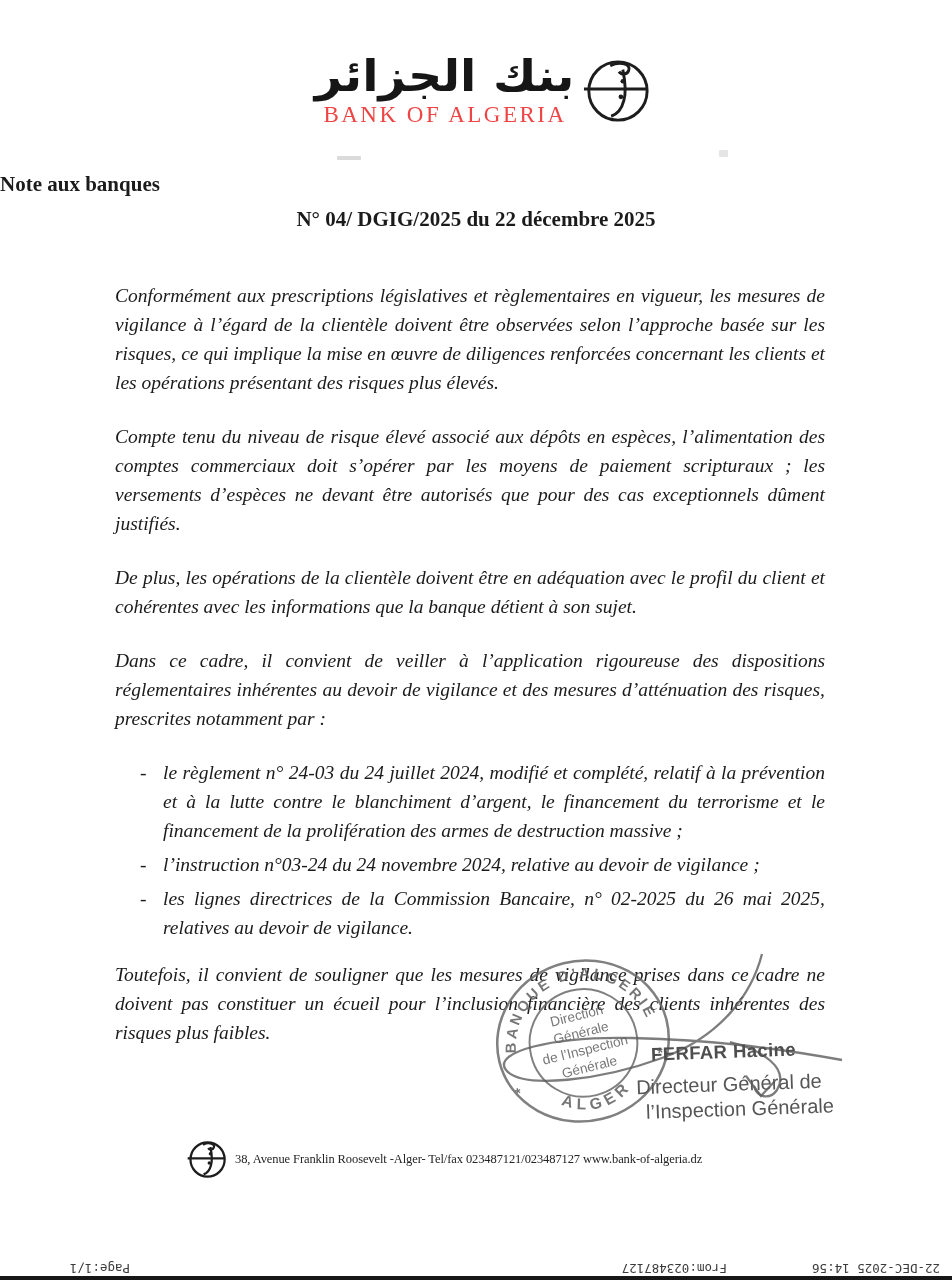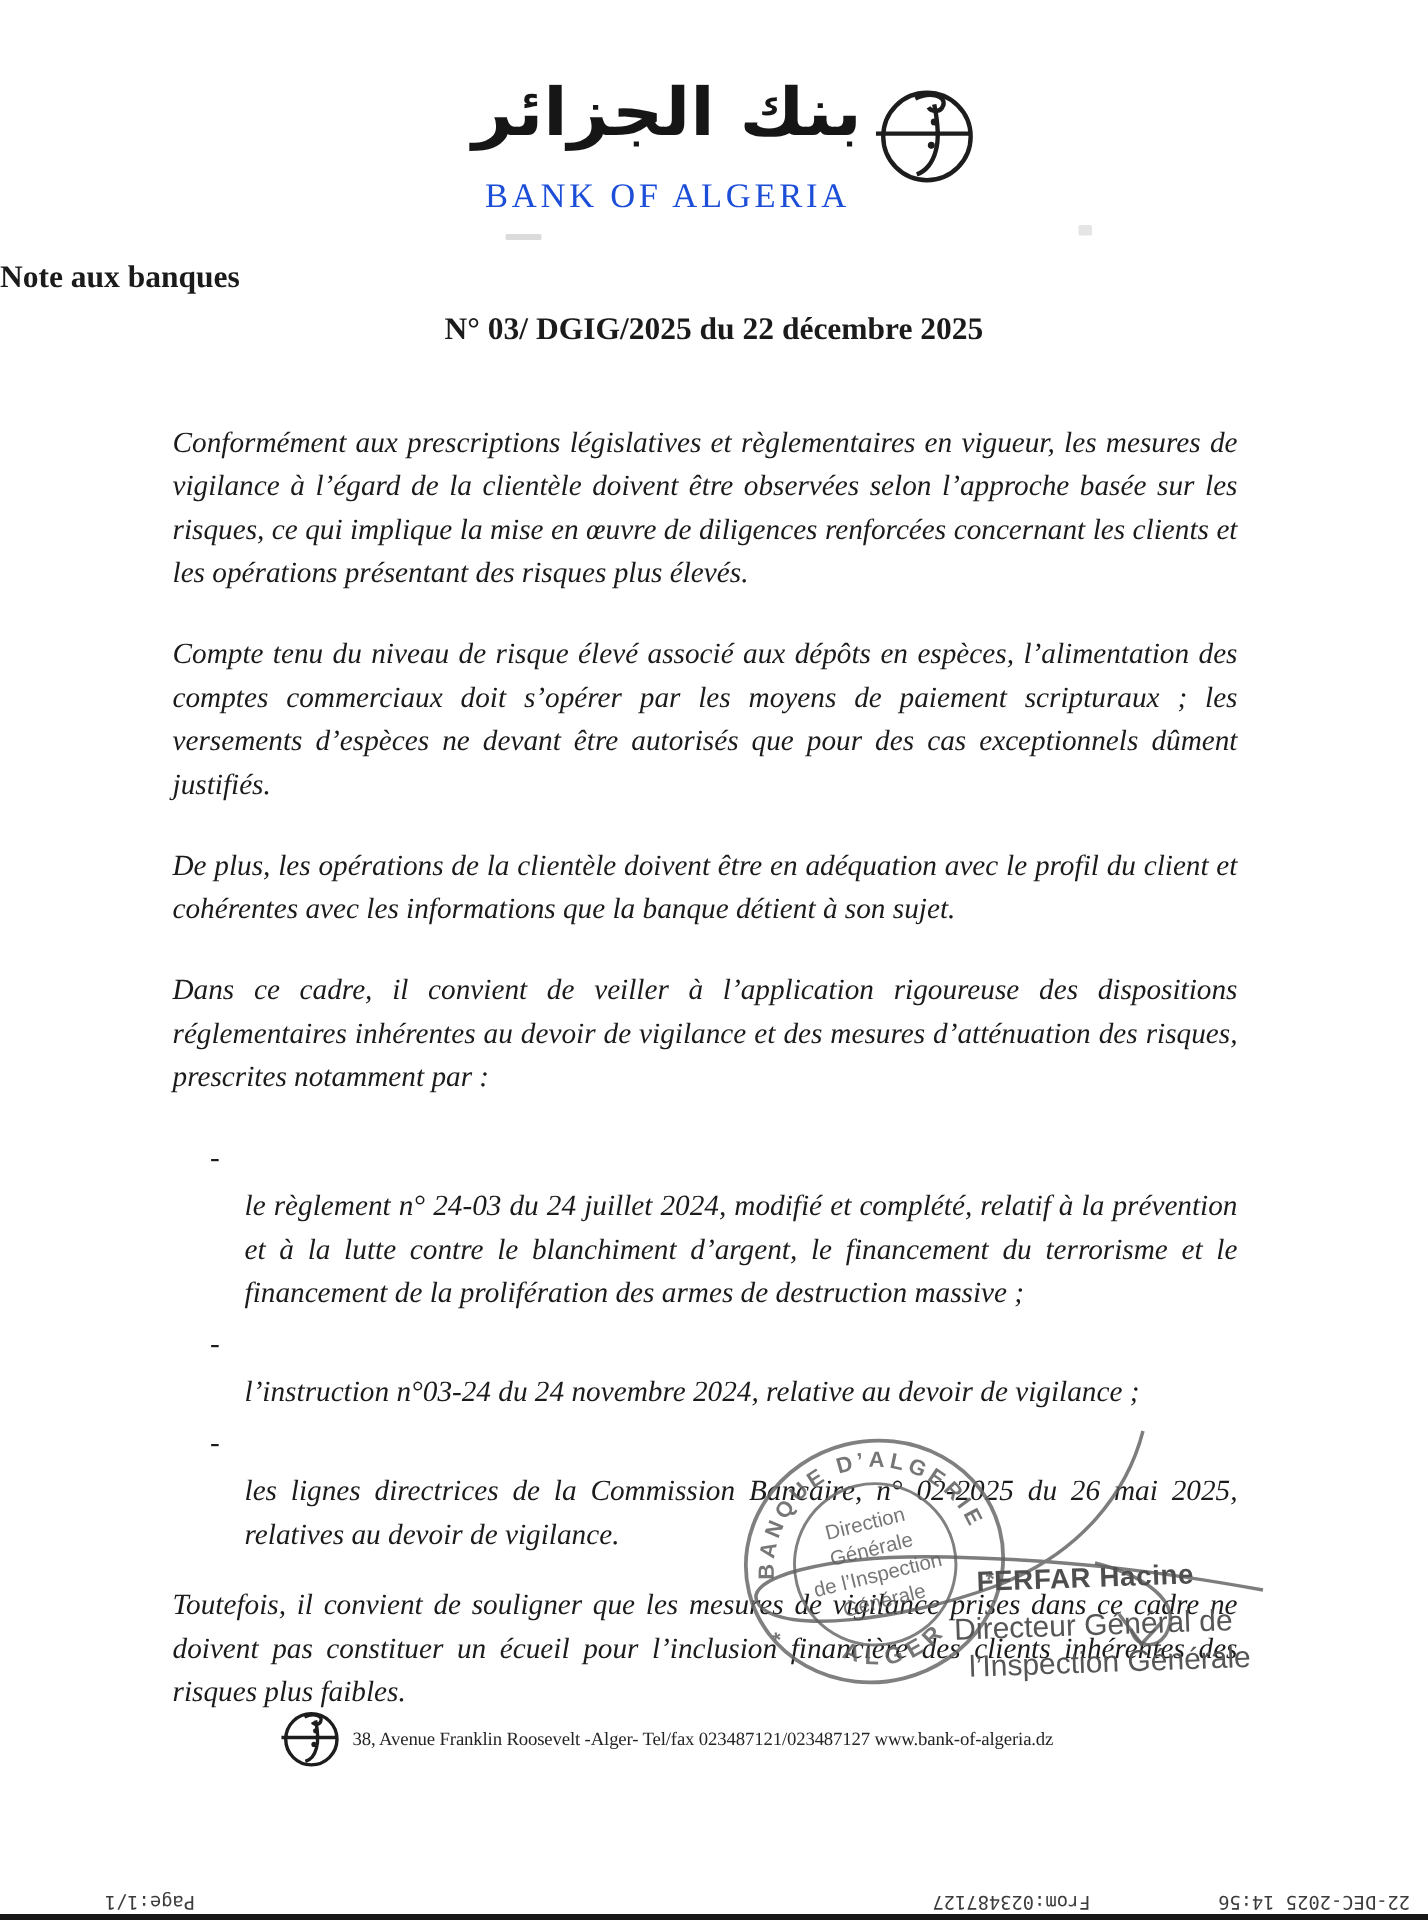--- a/index.html
+++ b/index.html
@@ -5,40 +5,40 @@
   html,body{margin:0;padding:0;background:#e8e8e8;}
   .page{
     position:relative;width:952px;height:1280px;background:#ffffff;
     font-family:"Liberation Serif",serif;color:#1b1b1b;overflow:hidden;
     margin:0 auto;
   }
   
   .logo-block{position:absolute;top:50px;left:11px;width:100%;display:flex;justify-content:center;align-items:flex-start;gap:16px;}
   .logo-text{text-align:center;}
   .arabic-logo{font-family:"DejaVu Sans",sans-serif;font-weight:700;font-size:44px;line-height:52px;transform:scaleX(1.08);color:#161616;}
-  .bank-name{font-family:"Liberation Serif",serif;font-size:23px;letter-spacing:2.5px;color:#1d4ed8;margin-top:16px;}
+  .bank-name{font-family:"Liberation Serif",serif;font-size:23px;letter-spacing:2.5px;color:#ef4444;margin-top:0;}
   .emblem{margin-top:6px;}
   .emblem svg, .footer-emblem svg{display:block;}
   .stroke{stroke:#1d1d1d;fill:none;}
   .fillink{fill:#1d1d1d;}
   
   .title1{position:absolute;top:172px;left:0;width:100%;text-align:left;font-weight:700;font-size:21px;}
   .title2{position:absolute;top:207px;left:0;width:100%;text-align:center;font-weight:700;font-size:21px;}
   
   .artifact{position:absolute;background:#bdbdbd;opacity:.55;border-radius:1px;}
   .a1{left:337px;top:156px;width:24px;height:4px;}
   .a2{left:719px;top:150px;width:9px;height:7px;opacity:.4;}
   
   .body{position:absolute;top:281px;left:115px;width:710px;font-size:19.5px;line-height:29px;text-align:justify;font-style:italic;}
   .body p{margin:0 0 25px 0;}
   .body p.tight{}
   .list{margin:0 0 18px 25px;}
   .list-item{display:flex;margin-bottom:5px;}
   .list-item .dash{width:23px;flex:0 0 23px;}
-  .list-item .li-text{flex:1;text-align:justify;margin-top:32px;}
+  .list-item .li-text{flex:1;text-align:justify;}
   
   .stamp{position:absolute;left:492px;top:956px;width:182px;height:170px;transform:rotate(-14deg);opacity:.85;}
   .stamp text{fill:#5f5f5f;font-family:"Liberation Sans",sans-serif;}
   .stamp .ring{stroke:#6a6a6a;fill:none;}
   .arc-text{font-size:15px;font-weight:700;letter-spacing:3px;}
   .arc-bottom{font-size:16px;font-weight:700;letter-spacing:5px;}
   .inner-line{font-size:14px;text-anchor:middle;}
   .star{font-size:15px;font-weight:700;}
   
   .sig-block{position:absolute;left:636px;top:1040px;width:240px;transform:rotate(-2deg);
@@ -79,21 +79,21 @@
         <circle class="fillink" cx="41" cy="26" r="2.4"></circle>
         <circle class="fillink" cx="39" cy="42" r="2.4"></circle>
       </svg>
     </div>
   </div>
 
   <div class="artifact a1"></div>
   <div class="artifact a2"></div>
 
   <div class="title1">Note aux banques</div>
-  <div class="title2">N° 03/ DGIG/2025 du 22 décembre 2025</div>
+  <div class="title2">N° 04/ DGIG/2025 du 22 décembre 2025</div>
 
   <div class="body">
     <p>Conformément aux prescriptions législatives et règlementaires en vigueur, les mesures de vigilance à l’égard de la clientèle doivent être observées selon l’approche basée sur les risques, ce qui implique la mise en œuvre de diligences renforcées concernant les clients et les opérations présentant des risques plus élevés.</p>
     <p>Compte tenu du niveau de risque élevé associé aux dépôts en espèces, l’alimentation des comptes commerciaux doit s’opérer par les moyens de paiement scripturaux ; les versements d’espèces ne devant être autorisés que pour des cas exceptionnels dûment justifiés.</p>
     <p>De plus, les opérations de la clientèle doivent être en adéquation avec le profil du client et cohérentes avec les informations que la banque détient à son sujet.</p>
     <p class="tight">Dans ce cadre, il convient de veiller à l’application rigoureuse des dispositions réglementaires inhérentes au devoir de vigilance et des mesures d’atténuation des risques, prescrites notamment par :</p>
 
     <div class="list">
       <div class="list-item">
         <span class="dash">-</span>

